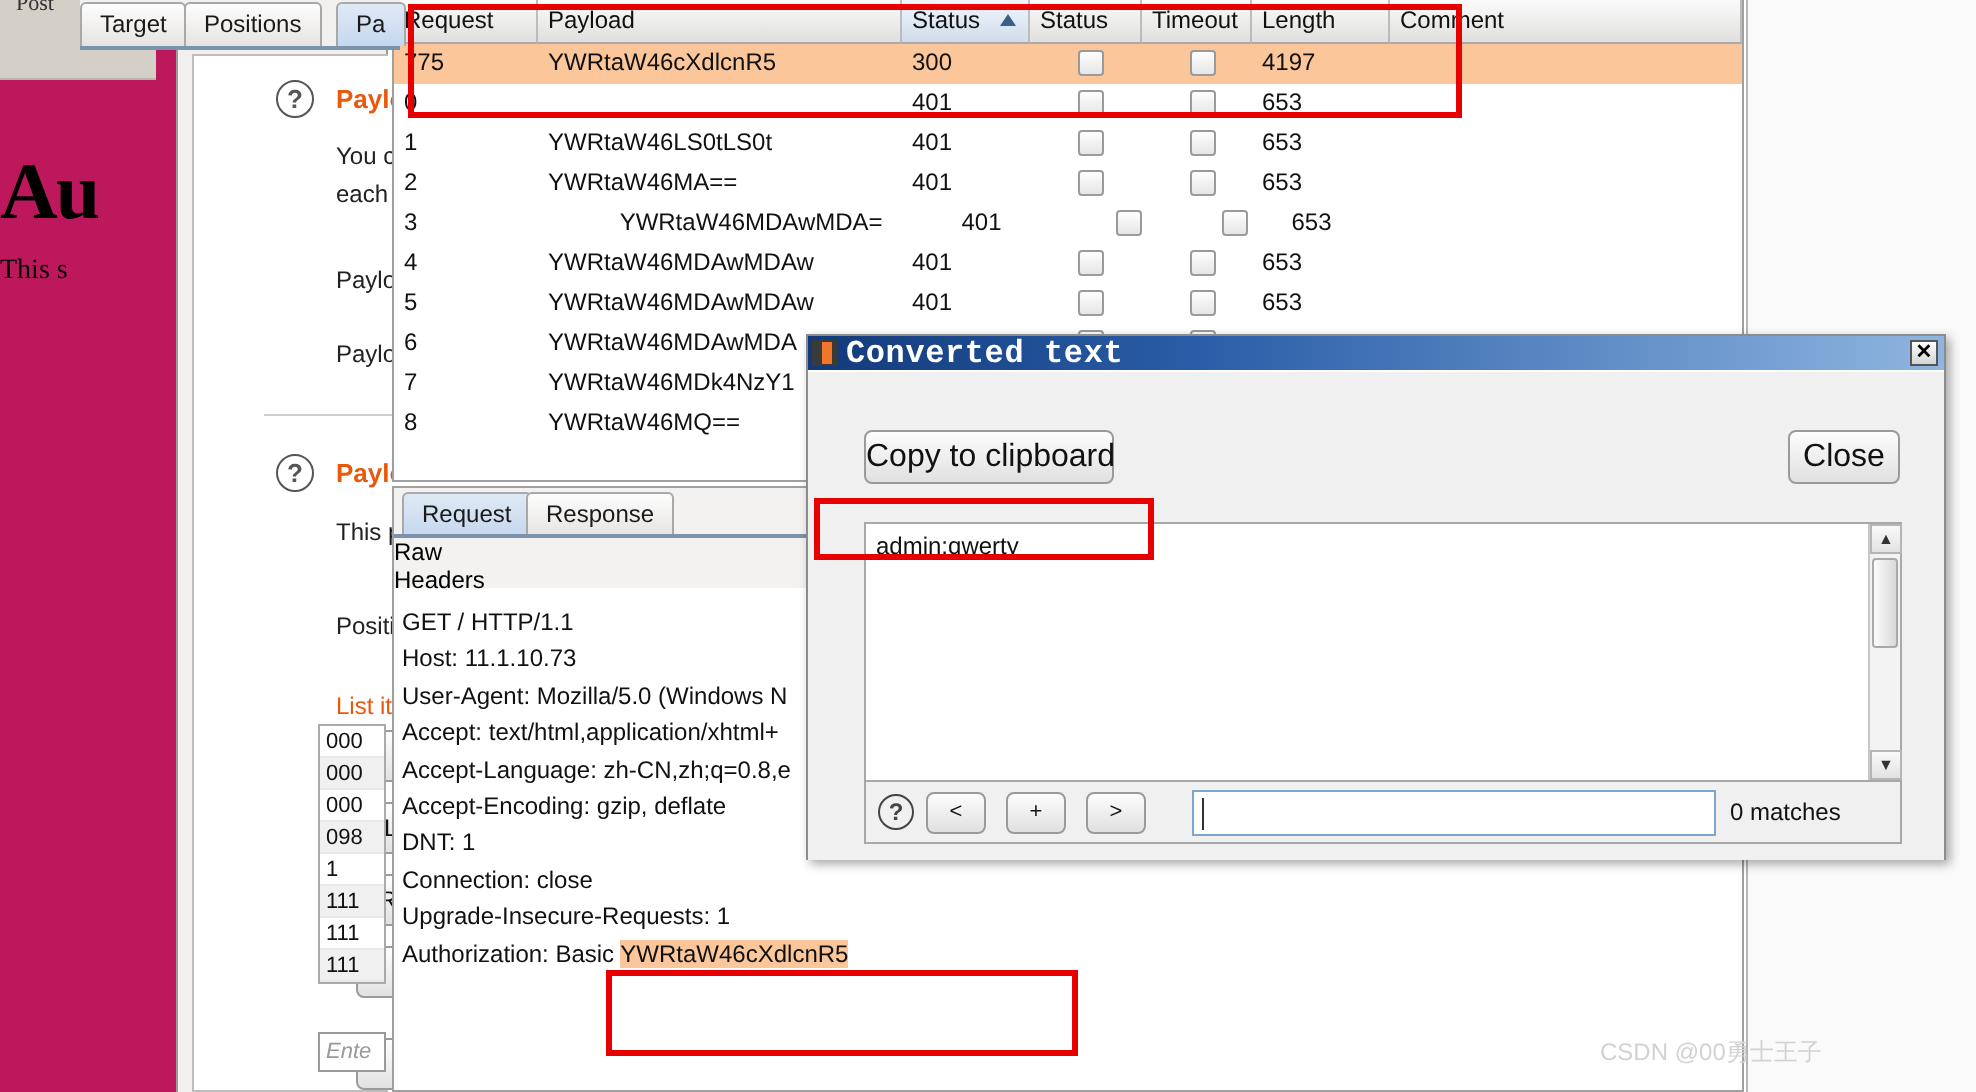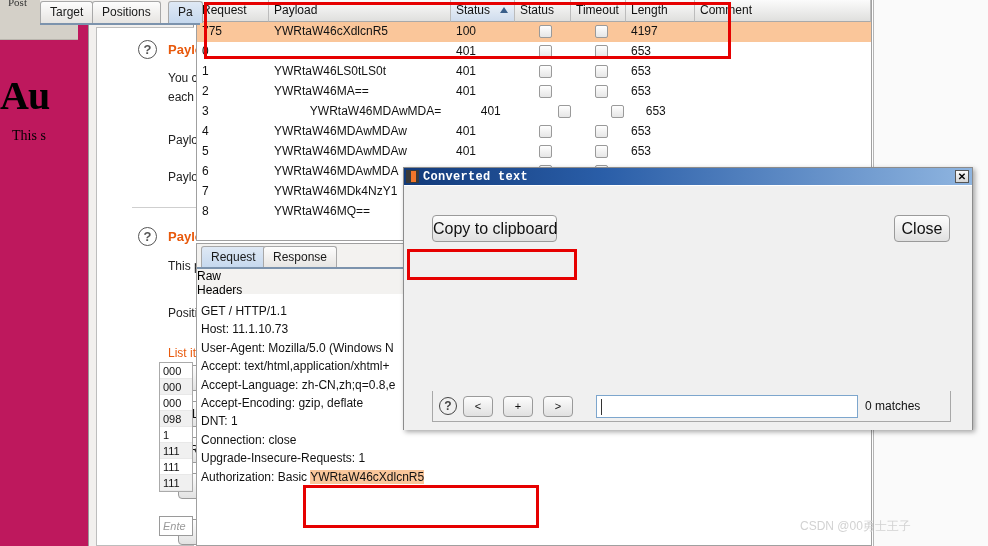--- a/index.html
+++ b/index.html
@@ -12,21 +12,21 @@
     background: #ffffff;
   }
   #root { position: relative; width: 988px; height: 546px; background: #ffffff; }
 
   
   .bgpage { position:absolute; left:0; top:0; width:90px; height:546px; background:#be185d; overflow:hidden; }
   .bgpage .topbar { position:absolute; left:0; top:0; width:78px; height:40px; background:#d4d0c8; border-bottom:1px solid #b9b5ad;}
   .bgpage .topbar span{ position:absolute; left:8px; top:-4px; font-family:"Liberation Serif", serif; font-size:11px; color:#333;}
   .bgpage .bigtitle { position:absolute; left:0px; top:72px; font-family:"Liberation Serif", serif;
      font-weight:bold; font-size:40px; color:#000; letter-spacing:-1px; white-space:nowrap;}
-  .bgpage .subtext { position:absolute; left:12px; top:128px; font-family:"Liberation Serif", serif;
+  .bgpage .subtext { position:absolute; left:0px; top:128px; font-family:"Liberation Serif", serif;
      font-size:14px; color:#000; white-space:nowrap;}
 
   
   .burp { position:absolute; left:88px; top:0; width:106px; height:546px; background:#f2f0ee;
           border-left:1px solid #9b9b9b; border-right:1px solid #9b9b9b;}
 
   
   .tabstrip { position:absolute; left:40px; top:0; width:160px; height:24px; background:#f2f0ee; z-index:30;}
   .tabstrip .tab { position:absolute; top:1px; height:22px; line-height:21px; padding:0 9px;
       background:linear-gradient(#fdfdfd,#e6e4e1); border:1px solid #a8a8a8; border-bottom:none;
@@ -89,21 +89,21 @@
   .rawline { font-size:12px; color:#111; line-height:18.4px; white-space:nowrap; font-family:"Liberation Sans", sans-serif;}
   .hlspan { background:#fac69a; }
 
   
   .dialog { position:absolute; left:403px; top:167px; width:570px; height:263px;
      background:#eeeeee; border:1px solid #8c8c8c; box-shadow:2px 2px 5px rgba(0,0,0,.35); z-index:60;}
   .dlgtitle { height:17px; background:linear-gradient(90deg,#123a7a 0%,#2a5ea8 35%,#8fb5e0 100%);
      display:flex; align-items:center; padding-left:2px;}
   .dlgicon { width:13px; height:13px; background:#3a3a3a; position:relative; margin-right:4px; flex:0 0 auto;}
   .dlgicon:after{ content:""; position:absolute; left:5px; top:1px; width:5px; height:11px; background:#f2762a;}
-  .dlgtitletext{ color:#fff; font-family:"Liberation Mono", monospace; font-size:12px; font-weight:bold; letter-spacing:.3px;}
+  .dlgtitletext{ color:#fff; font-family:"Liberation Mono", monospace; font-size:16px; font-weight:bold; letter-spacing:.3px;}
   .dlgclose { position:absolute; right:3px; top:2px; width:14px; height:13px;
      background:linear-gradient(#fbfbfb,#d5d5d5); border:1px solid #555; font-size:10px;
      line-height:11px; text-align:center; font-weight:bold; color:#000;}
   .dlgbody { position:relative; width:100%; height:245px; background:#f0f0f0; border-top:1px solid #fff;}
   .dlgbtn { position:absolute; background:linear-gradient(#fdfdfd,#e0e0e0); border:1px solid #9a9a9a;
      border-radius:4px; font-size:16px; color:#111; text-align:center; white-space:nowrap;}
   .txtarea { position:absolute; left:28px; top:75px; width:519px; height:130px; background:#fff;
      border:1px solid #a8a8a8; }
   .txtcontent{ position:absolute; left:5px; top:4px; font-size:12px; color:#111; white-space:nowrap;}
   .vscroll { position:absolute; right:0; top:0; width:16px; height:128px; background:#f3f3f3; border-left:1px solid #c8c8c8;}
@@ -205,21 +205,21 @@
       </div>
       <div class="th" style="width:56px;">Status</div>
       <div class="th" style="width:55px;">Timeout</div>
       <div class="th" style="width:69px;">Length</div>
       <div class="th" style="width:176px;">Comment</div>
     </div>
     <div id="table-body">
         <div class="trow hl">
           <div class="td" style="width: 72px;">775</div>
           <div class="td" style="width: 182px;">YWRtaW46cXdlcnR5</div>
-          <div class="td" style="width: 64px;">100</div>
+          <div class="td" style="width: 64px;">300</div>
           <div class="td cbcell" style="width: 56px;">
             <span class="cb"></span>
           </div>
           <div class="td cbcell" style="width: 55px;">
             <span class="cb"></span>
           </div>
           <div class="td" style="width: 69px;">4197</div>
           <div class="td" style="width: 176px;"></div>
         </div>
         <div class="trow">
@@ -375,20 +375,28 @@
   <div class="dialog">
     <div class="dlgtitle">
       <span class="dlgicon"></span>
       <span class="dlgtitletext">Converted text</span>
       <span class="dlgclose">✕</span>
     </div>
     <div class="dlgbody">
       <div class="dlgbtn" style="left:28px; top:29px; width:125px; height:27px; line-height:25px;">Copy to clipboard</div>
       <div class="dlgbtn" style="left:490px; top:29px; width:56px; height:27px; line-height:25px;">Close</div>
 
+      <div class="txtarea">
+        <div class="txtcontent">admin:qwerty</div>
+        <div class="vscroll">
+          <div class="vsarrow" style="top:0;">▲</div>
+          <div class="vsthumb"></div>
+          <div class="vsarrow" style="bottom:0;">▼</div>
+        </div>
+      </div>
 
       <div class="findbar">
         <div class="miniq">?</div>
         <div class="fbtn" style="left:30px;">&lt;</div>
         <div class="fbtn" style="left:70px;">+</div>
         <div class="fbtn" style="left:110px;">&gt;</div>
         <div class="findinput">
           <span class="findcaret"></span>
         </div>
         <div class="matchlbl">0 matches</div>

